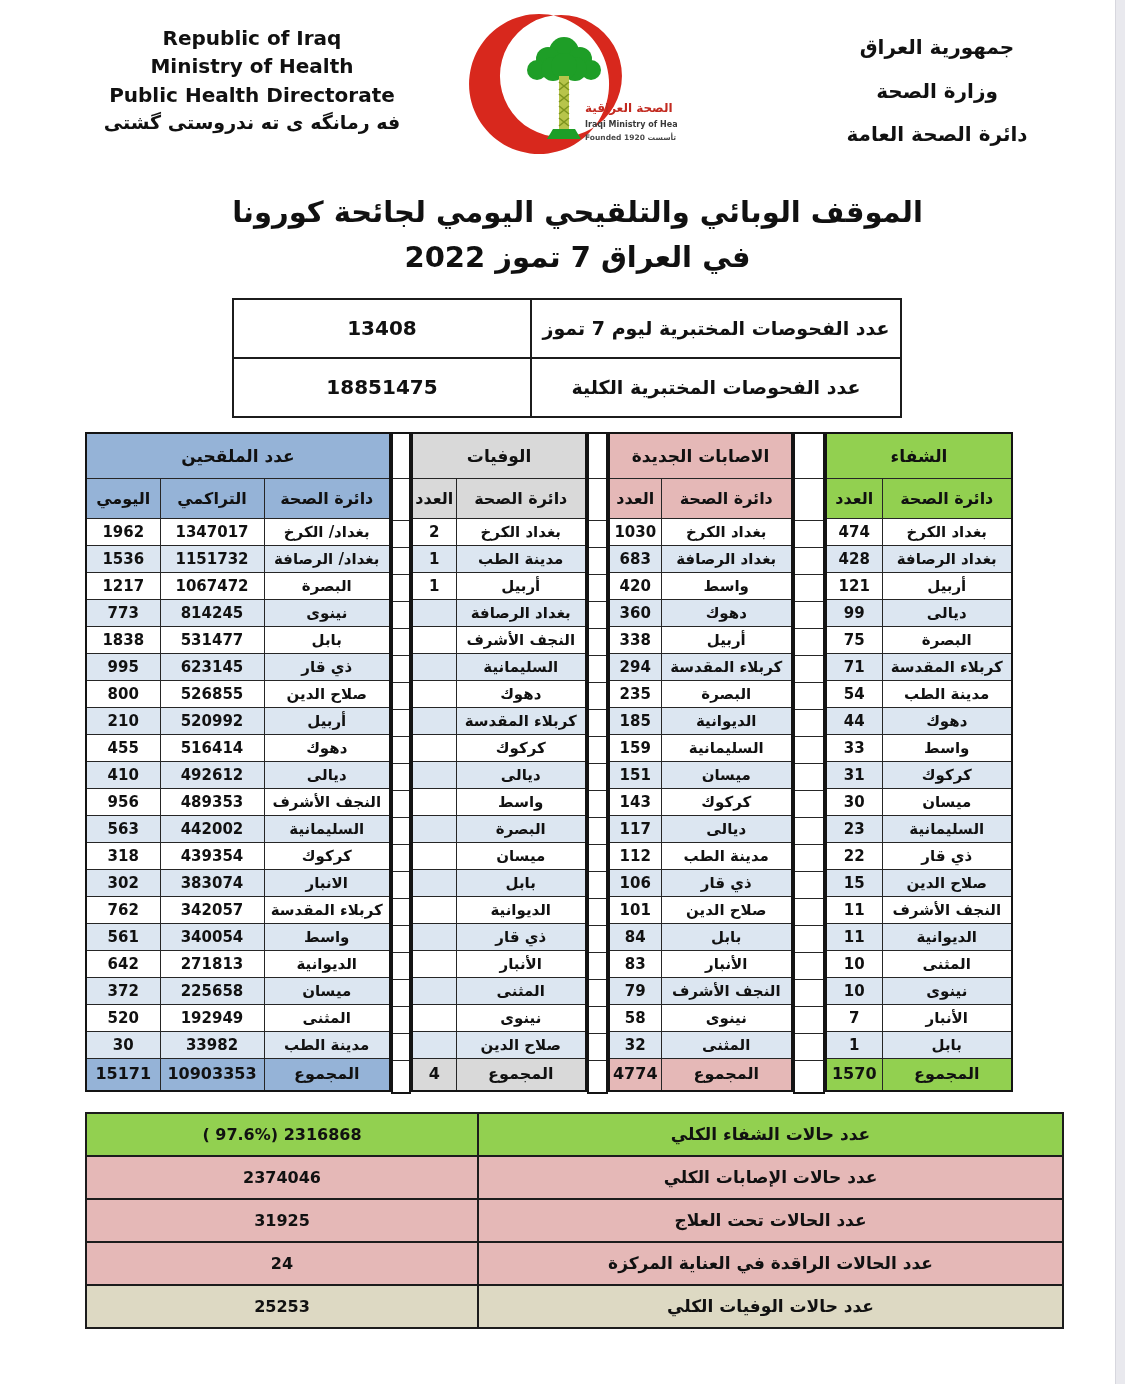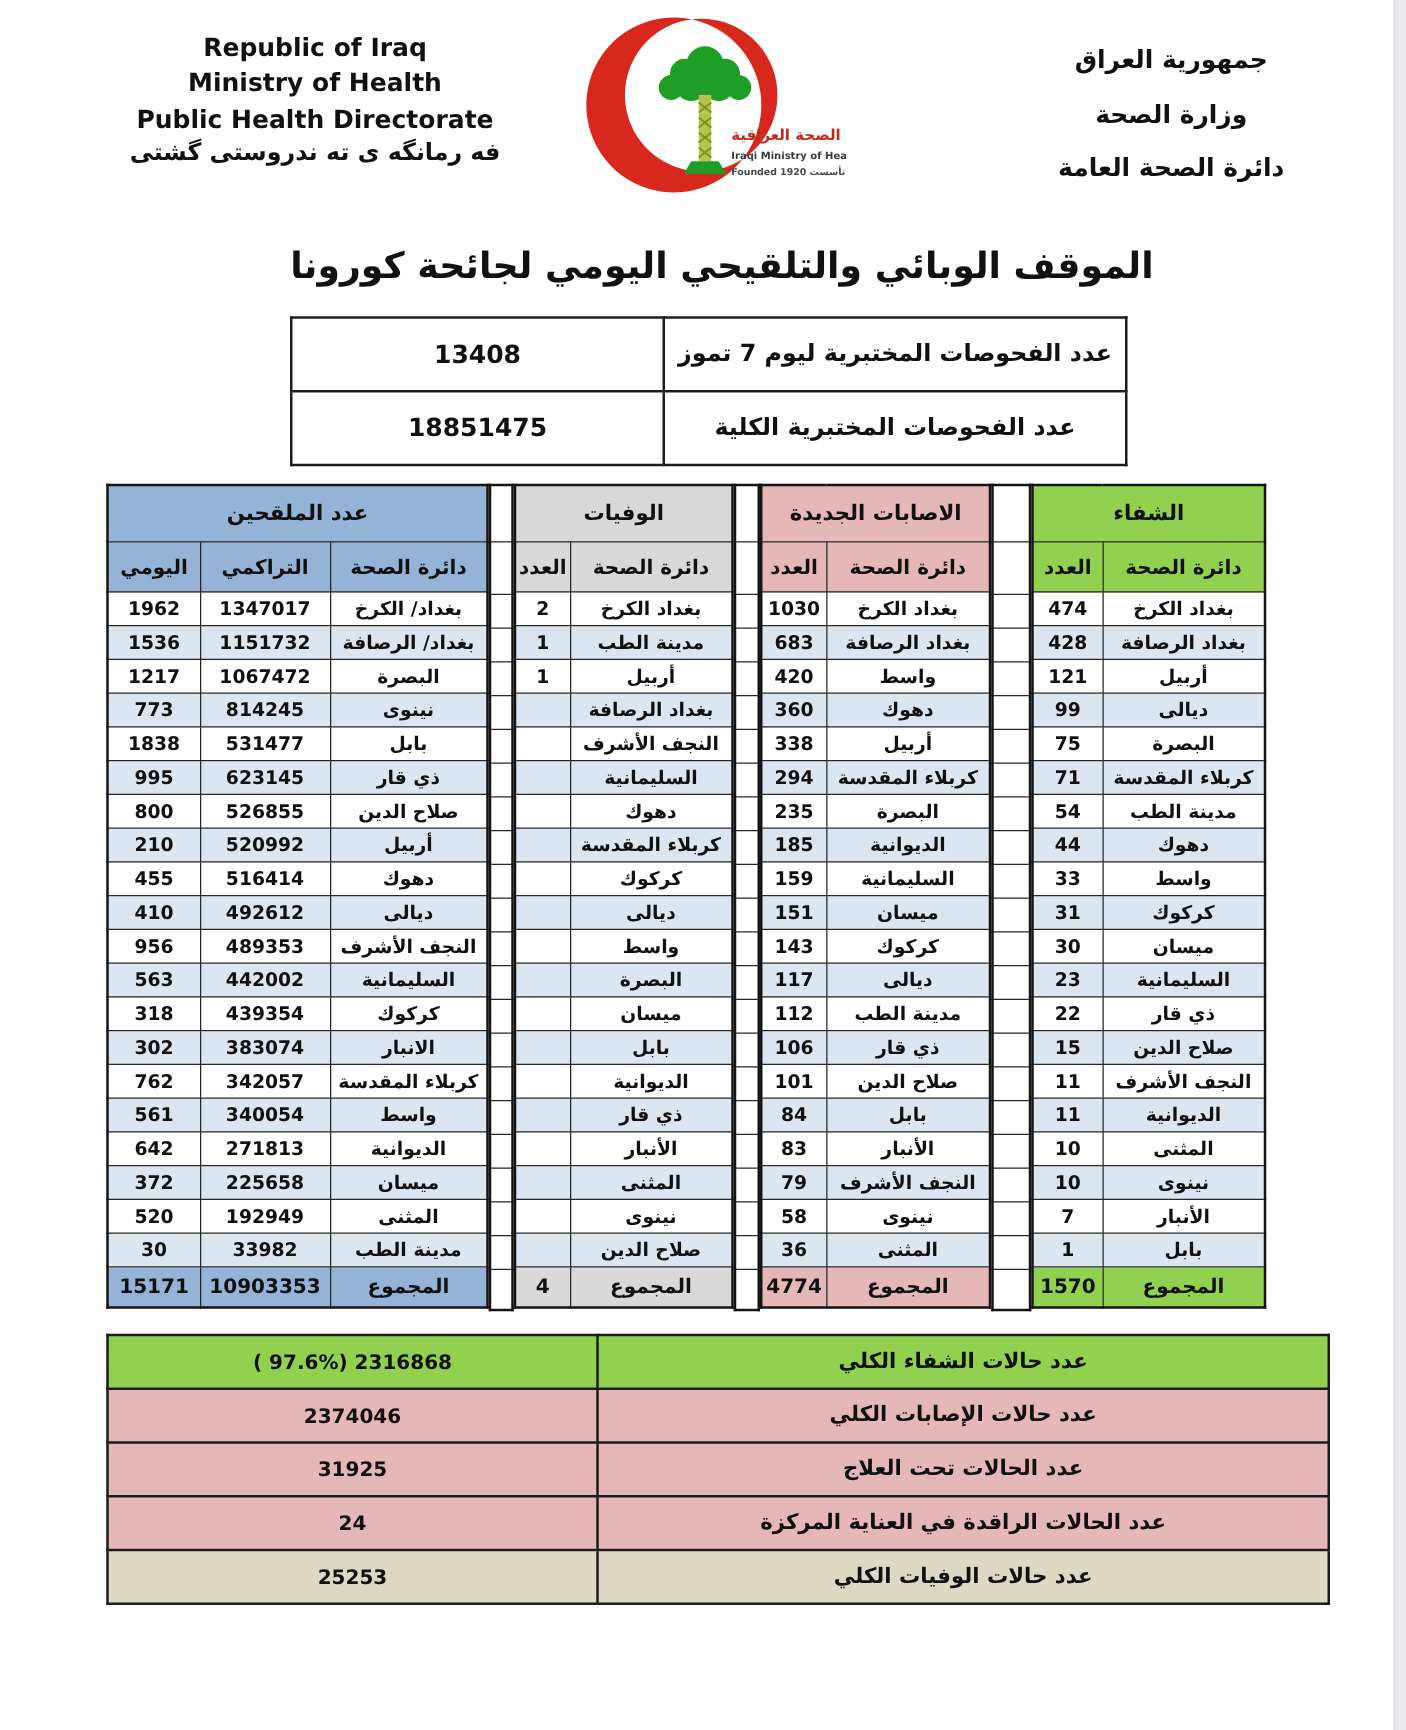--- a/index.html
+++ b/index.html
@@ -96,20 +96,21 @@
 
     <div class="hdr-right">
       <div>جمهورية العراق</div>
       <div>وزارة الصحة</div>
       <div>دائرة الصحة العامة</div>
     </div>
   </div>
 
   <div class="title">
     <div>الموقف الوبائي والتلقيحي اليومي لجائحة كورونا</div>
+    <div>في العراق  7 تموز 2022</div>
   </div>
 
   <table class="tests" dir="rtl">
     <tbody>
       <tr>
         <td class="lbl">عدد الفحوصات المختبرية  ليوم 7  تموز</td>
         <td class="val"><span dir="ltr">13408</span></td>
       </tr>
       <tr>
         <td class="lbl">عدد الفحوصات المختبرية الكلية</td>
@@ -591,21 +592,21 @@
             <tr class="band">
               <td class="name">النجف الأشرف</td>
               <td class="num" dir="ltr">79</td>
             </tr>
             <tr>
               <td class="name">نينوى</td>
               <td class="num" dir="ltr">58</td>
             </tr>
             <tr class="band">
               <td class="name">المثنى</td>
-              <td class="num" dir="ltr">36</td>
+              <td class="num" dir="ltr">32</td>
             </tr>
             <tr class="total">
               <td class="name" style="background: rgb(229, 184, 183);">المجموع</td>
               <td class="num" dir="ltr" style="background: rgb(229, 184, 183);">4774</td>
             </tr>
           </tbody>
         </table>
       </div>
     <div>
         <table class="grid sp">

